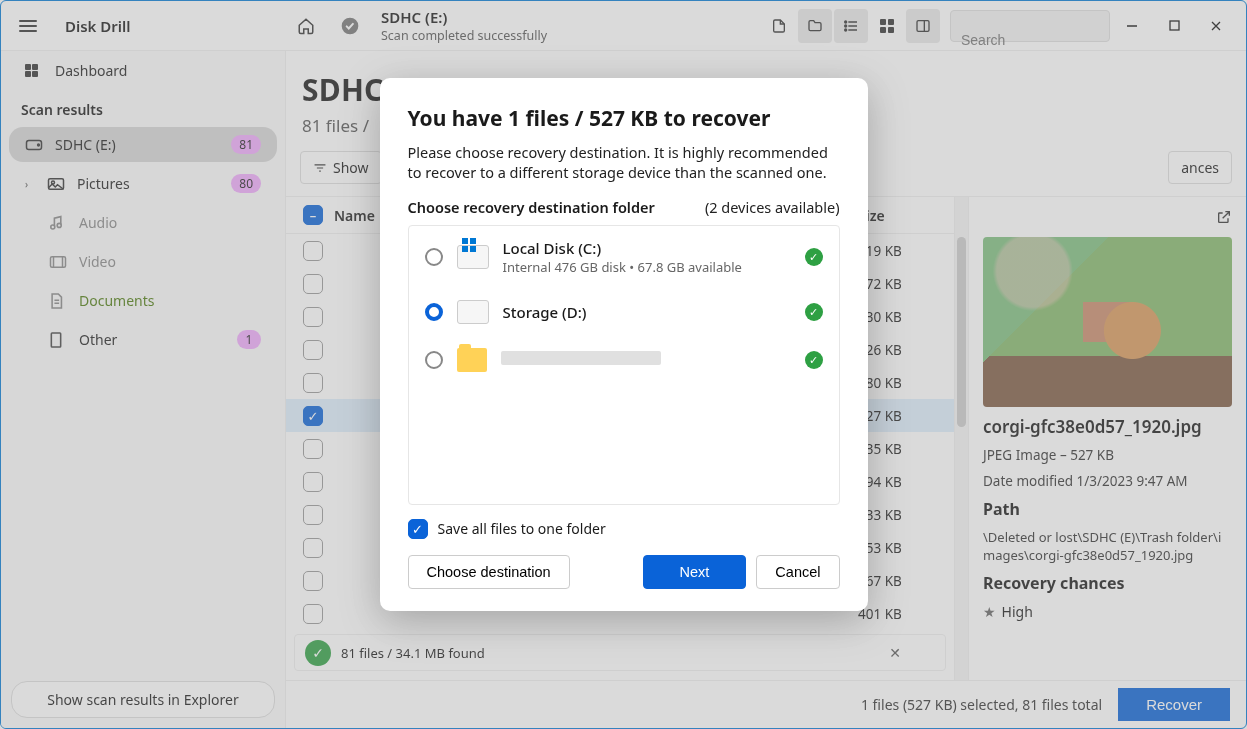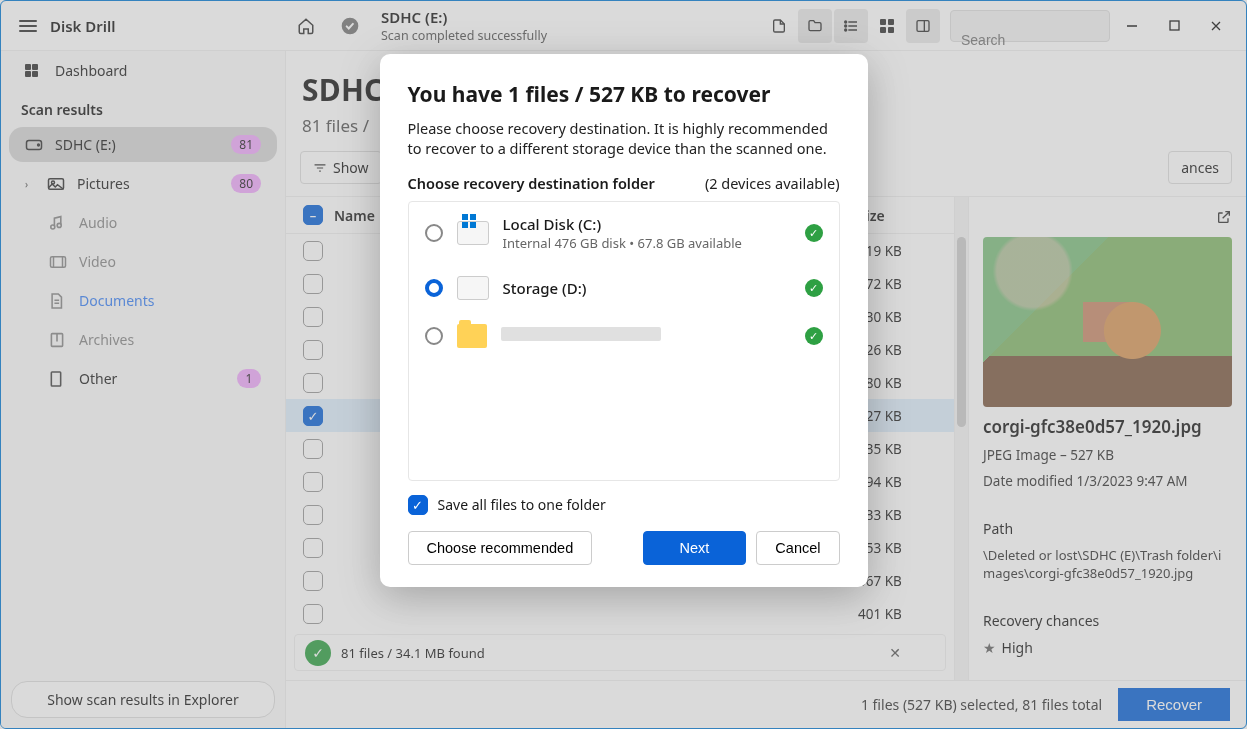--- a/index.html
+++ b/index.html
@@ -1,20 +1,20 @@
 <!DOCTYPE html>
 <html><head>
 <meta charset="utf-8">
 <style>
   * { box-sizing: border-box; margin: 0; padding: 0; }
   body { font-family: "Segoe UI", system-ui, sans-serif; font-size: 14px; color: #1a1a1a; background: #fff; width: 1247px; height: 729px; overflow: hidden; border: 1px solid #0078d4; border-radius: 6px; display: flex; flex-direction: column; }
   
   
   .titlebar { height: 50px; display: flex; align-items: center; gap: 6px; padding: 0 10px; border-bottom: 1px solid #eee; }
-  .titlebar .left { display: flex; align-items: center; gap: 5px; width: 272px; }
+  .titlebar .left { display: flex; align-items: center; gap: 20px; width: 272px; }
   .titlebar .hamburger { display:flex; flex-direction:column; gap:3px; cursor:pointer; padding:6px; }
   .titlebar .hamburger span { width:18px; height:2px; background:#333; border-radius:1px; }
   .app-name { font-size: 15px; font-weight: 600; }
   .titlebar .mid { display: flex; align-items: center; gap: 10px; flex: 0 0 auto; }
   .icon-btn { width: 34px; height: 34px; display:flex; align-items:center; justify-content:center; border-radius:4px; color:#333; }
   .icon-btn.active { background:#e8e8e8; }
   .status-block { display:flex; flex-direction:column; margin-left:4px; }
   .status-title { font-weight:600; font-size:15px; }
   .status-sub { font-size:12.5px; color:#555; }
   .titlebar .flex { flex:1; }
@@ -77,32 +77,32 @@
     linear-gradient(#7e5b42, #7e5b42) bottom/100% 30% no-repeat,
     #85b96a;
     position:relative; overflow:hidden;
   }
   .thumb-img::after { content:""; position:absolute; inset:0; background:
     radial-gradient(circle at 60% 55%, #d9995a 0 28px, transparent 29px),
     radial-gradient(circle at 20% 20%, rgba(255,200,200,.4) 0 36px, transparent 40px);
   }
   .file-name { font-size:17px; font-weight:600; word-break:break-all; }
   .meta { font-size:13.5px; color:#333; }
-  .meta-label { font-weight:400; margin-top:21px; font-size:14px; }
+  .meta-label { font-weight:700; margin-top:0; font-size:16px; }
   .meta-path { font-size:13px; color:#333; word-break:break-all; }
   .chances { display:flex; align-items:center; gap:6px; }
   .star { color:#666; }
   
   
   .footer { height:48px; border-top:1px solid #eee; display:flex; align-items:center; padding:0 16px; gap:16px; }
   .footer .summary { margin-left:auto; color:#333; }
   .recover-btn { background:#0a63d8; color:#fff; border:none; padding:8px 28px; border-radius:0; font-size:15px; }
   
   
-  .overlay { position:fixed; inset:0; background:rgba(150,150,150,.35); display:flex; align-items:flex-start; justify-content:center; padding-top:54px; }
+  .overlay { position:fixed; inset:0; background:rgba(150,150,150,.35); display:flex; align-items:flex-start; justify-content:center; padding-top:78px; }
   .modal { width:488px; background:#fff; border-radius:10px; box-shadow:0 10px 40px rgba(0,0,0,.25); padding:26px 28px 22px; }
   .modal h2 { font-size:21px; font-weight:700; }
   .modal p.desc { font-size:14.5px; color:#222; margin-top:10px; line-height:1.4; }
   .dest-head { display:flex; justify-content:space-between; margin-top:14px; font-size:14.5px; }
   .dest-head .count { color:#222; }
   .dest-head .lbl { font-weight:600; }
   .dest-list { border:1px solid #e6e6e6; border-radius:4px; margin-top:8px; min-height:280px; }
   .dest-item { display:flex; align-items:center; gap:14px; padding:12px 16px; }
   .radio { width:18px; height:18px; border-radius:50%; border:2px solid #888; display:flex; align-items:center; justify-content:center; }
   .radio.sel { border-color:#0a63d8; border-width:4px; }
@@ -274,30 +274,21 @@
         </span>
       <span class="label" style="color:#888">Video</span>
     </div>
     <div class="side-item indent">
       <span class="icon">
           <svg width="14" height="18" viewBox="0 0 18 22" fill="none" stroke="#888" stroke-width="2">
             <path d="M4 2h8l4 4v14H4z"></path>
             <path d="M7 10h6M7 14h6"></path>
           </svg>
         </span>
-      <span class="label" style="color:#3b82f6">Documents</span>
-    </div>
-    <div class="side-item indent">
-      <span class="icon">
-          <svg width="16" height="18" viewBox="0 0 20 22" fill="none" stroke="#888" stroke-width="2">
-            <rect x="3" y="3" width="14" height="16" rx="1"></rect>
-            <path d="M10 3v10"></path>
-          </svg>
-        </span>
-      <span class="label" style="color:#888">Archives</span>
+      <span class="label" style="color:#4d7c0f">Documents</span>
     </div>
     <div class="side-item indent" style="padding-left:40px">
       <span class="icon">
           <svg width="14" height="18" viewBox="0 0 18 22" fill="none" stroke="#444" stroke-width="2">
             <rect x="3" y="2" width="12" height="18" rx="1"></rect>
           </svg>
         </span>
       <span class="label">Other</span>
       <span class="count">1</span>
     </div>
@@ -511,19 +502,19 @@
       <div class="redact"></div>
     </div>
     <div class="green-check">✓</div>
         </div>
       </div>
     <div class="save-all">
       <div class="checkbox checked">✓</div>
       <span>Save all files to one folder</span>
     </div>
     <div class="modal-actions">
-      <button class="btn">Choose recommended</button>
+      <button class="btn">Choose destination</button>
       <div style="flex:1"></div>
       <button class="btn primary">Next</button>
       <button class="btn">Cancel</button>
     </div>
   </div>
 </div>
 
 </body></html>

